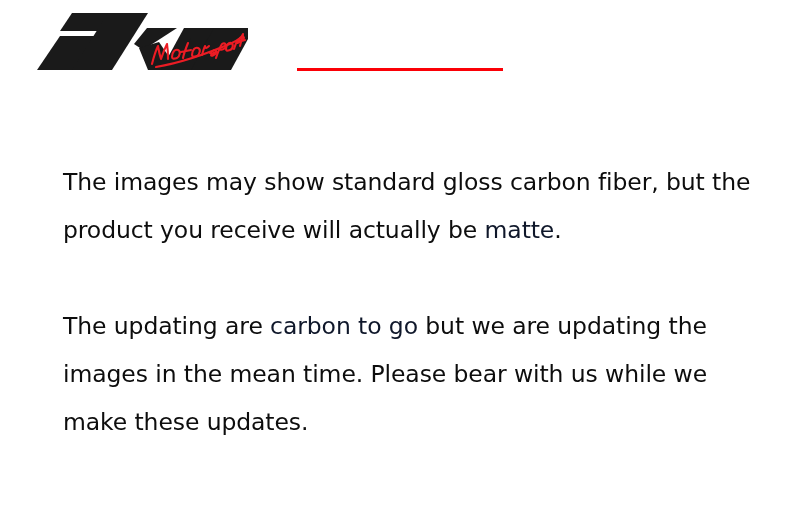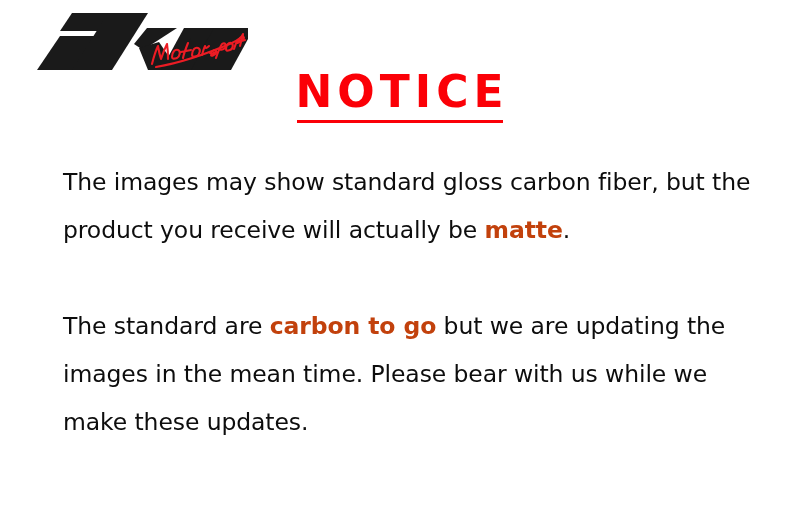--- a/index.html
+++ b/index.html
@@ -83,22 +83,22 @@
     font-size: 23.5px;
     font-weight: 400;
     line-height: 48px;
     letter-spacing: -0.1px;
     white-space: pre-wrap;
   }
   .para + .para {
     margin-top: 48px;
   }
   .hl {
-    color: #c2410c;
-    font-weight: bold;
+    color: #0f172a;
+    font-weight: normal;
   }
 </style>
 </head>
 <body>
 
 <div class="page">
 
   <div class="brand">
     <svg class="brand-mark" viewBox="0 0 240 68" aria-hidden="true">
       <g fill="#1a1a1a">
@@ -140,22 +140,21 @@
 
         <path d="M90,18 C91,14 92,10 93,7 M88,14 L95,12"></path>
 
         <path d="M88,12 C91,9 94,8 94,10 C94,12 89,12 89,14"></path>
         <path d="M6,39 C24,36 54,27 82,15 C88,12 92,9 93,6"></path>
       </g>
     </svg>
   </div>
 
   <div class="notice-block">
-    <h1 class="notice-title">NOTICE</h1>
     <div class="notice-rule"></div>
   </div>
 
   <div class="body-copy">
     <p class="para"><span>The images may show standard gloss carbon fiber, but the product you receive will actually be </span><span class="hl">matte</span><span>.</span></p>
-    <p class="para"><span>The standard are </span><span class="hl">carbon to go</span><span> but we are updating the images in the mean time. Please bear with us while we make these updates.</span></p>
+    <p class="para"><span>The updating are </span><span class="hl">carbon to go</span><span> but we are updating the images in the mean time. Please bear with us while we make these updates.</span></p>
   </div>
 
 </div>
 
 </body></html>

